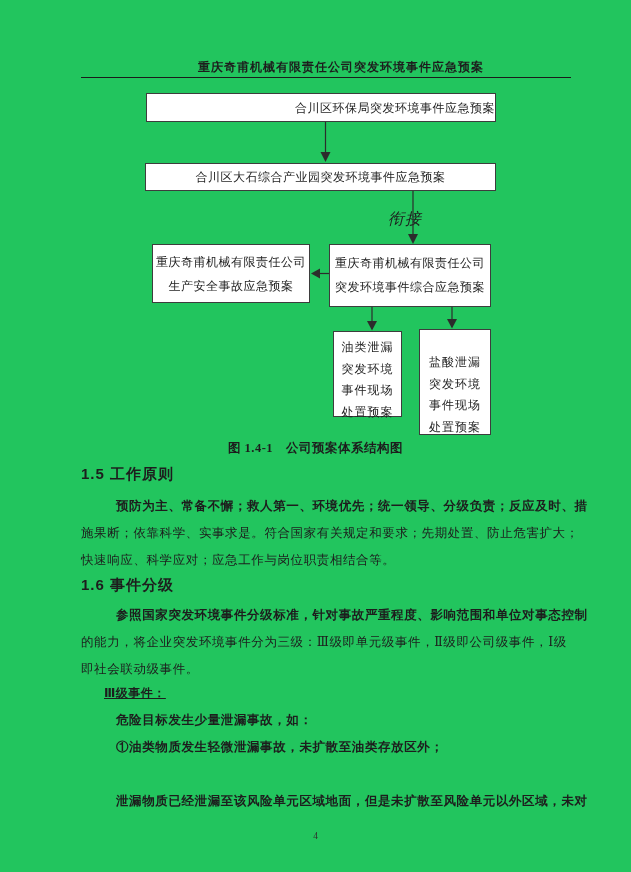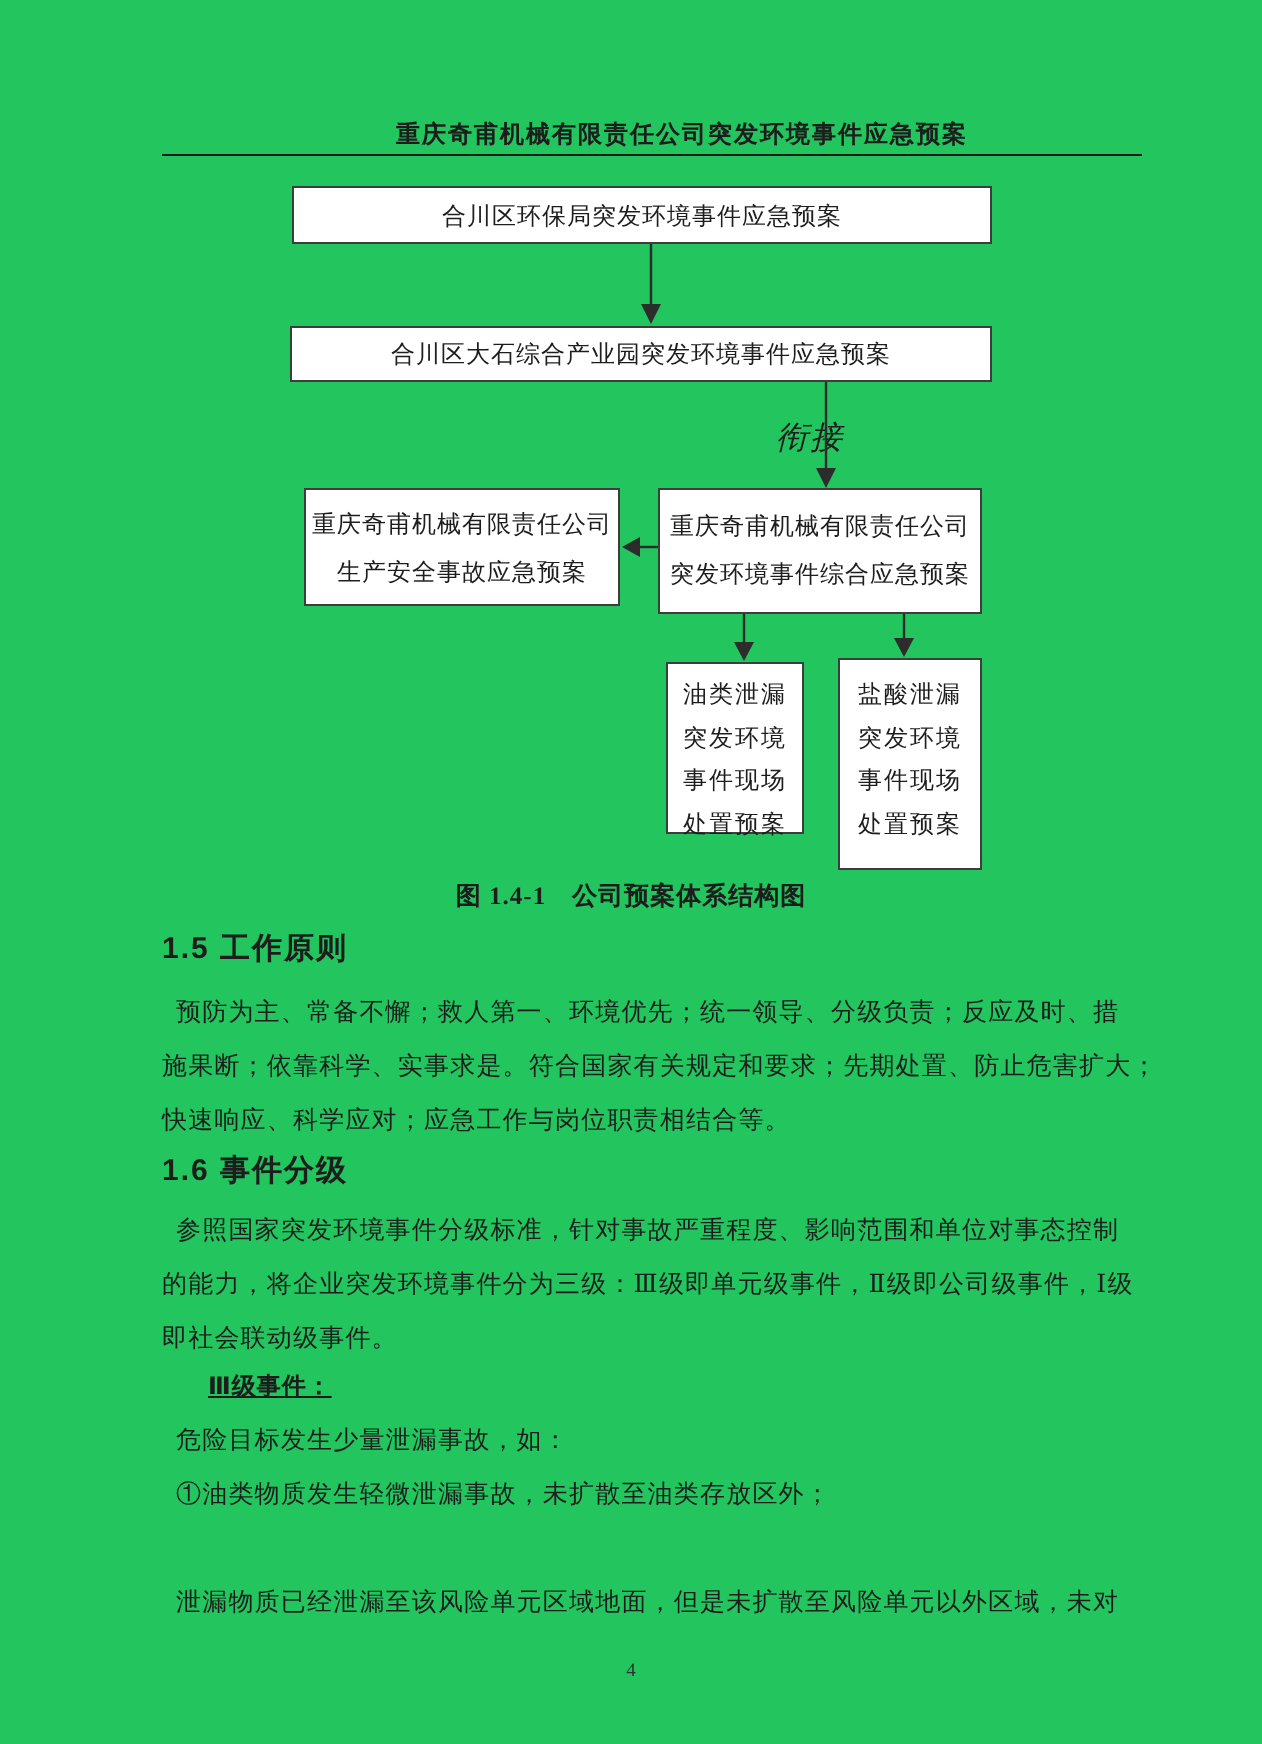--- a/index.html
+++ b/index.html
@@ -26,26 +26,26 @@
   .dbox{
     position:absolute;
     border:1.2px solid #3d3d3d;
     background:#ffffff;
     font-size:12px; letter-spacing:0.5px;
     display:flex; flex-direction:column;
     align-items:center; justify-content:center;
     text-align:center; white-space:nowrap;
   }
   .dbox .bl{ line-height:24px; }
-  .dbox-top1{ left:146px; top:93px;  width:350px; height:29px; }
+  .dbox-top1{ left:146px; top:93px;  width:350px; height:29px;align-items:flex-end; }
   .dbox-top2{ left:145px; top:163px; width:351px; height:28px; }
   .dbox-left { left:152px; top:244px; width:158px; height:59px; }
   .dbox-right{ left:329px; top:244px; width:162px; height:63px; justify-content:flex-start; padding-top:6px; }
   .dbox-oil { left:333px; top:331px; width:69px;  height:86px;  justify-content:flex-start; padding-top:5px; letter-spacing:1px;}
-  .dbox-acid{ left:419px; top:329px; width:72px;  height:106px; justify-content:flex-start; padding-top:7px; letter-spacing:1px;}
+  .dbox-acid{ left:419px; top:329px; width:72px;  height:106px; justify-content:flex-start; padding-top:22px; letter-spacing:1px;}
   .dbox-oil .bl, .dbox-acid .bl{ line-height:21.5px; }
   .link-label{
     position:absolute; left:388px; top:209px;
     font-size:16px; letter-spacing:1px; white-space:nowrap;font-style:italic;
   }
   .arrows{ position:absolute; left:0; top:0; }
   .caption{
     position:absolute; top:440px; left:0; width:631px;
     text-align:center; font-size:12.5px; font-weight:bold; letter-spacing:0.5px;
   }
@@ -54,21 +54,21 @@
     position:absolute; left:81px;
     font-family:"Liberation Sans","DejaVu Sans",sans-serif;
     font-size:15px; font-weight:bold; letter-spacing:1px; white-space:nowrap;
   }
   .sec-h-15{ top:465px; }
   .sec-h-16{ top:576px; }
   .bline{
     position:absolute; font-size:12.5px; letter-spacing:0.6px;
     white-space:nowrap; line-height:15px;
   }
-  .ind{ left:88px; } .noind{ left:81px; }
+  .ind{ left:116px;font-weight:bold; } .noind{ left:81px; }
   .lvl3-h{
     position:absolute; left:104px; top:685px;
     font-family:"Liberation Sans","DejaVu Sans",sans-serif;
     font-size:12px; font-weight:bold; letter-spacing:0.5px;
     text-decoration:underline; white-space:nowrap;
   }
   .pageno{
     position:absolute; top:831px; left:0; width:631px;
     text-align:center; font-size:9.5px; color:#30302f;
   }

